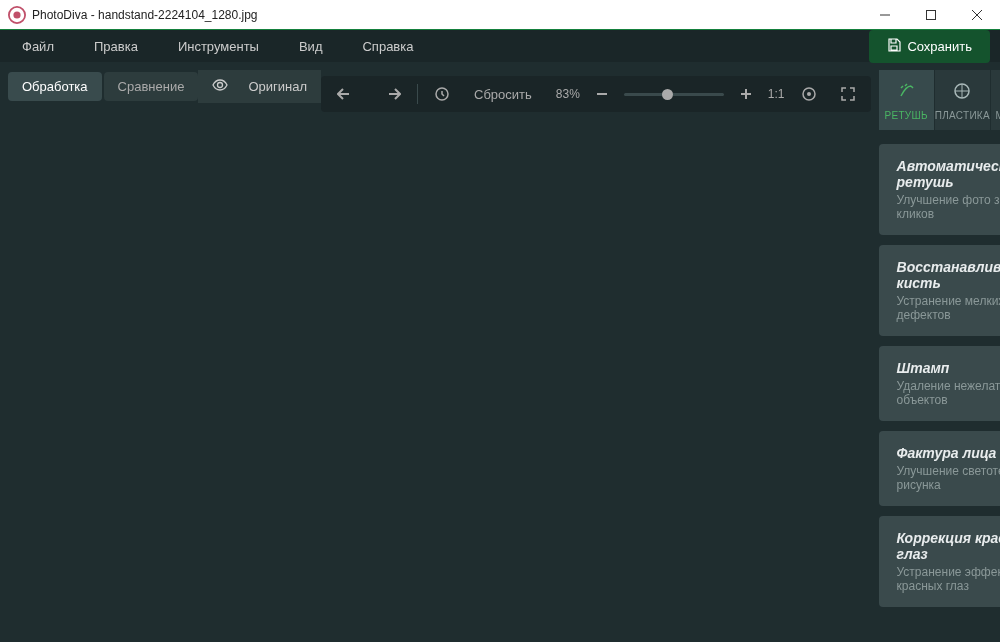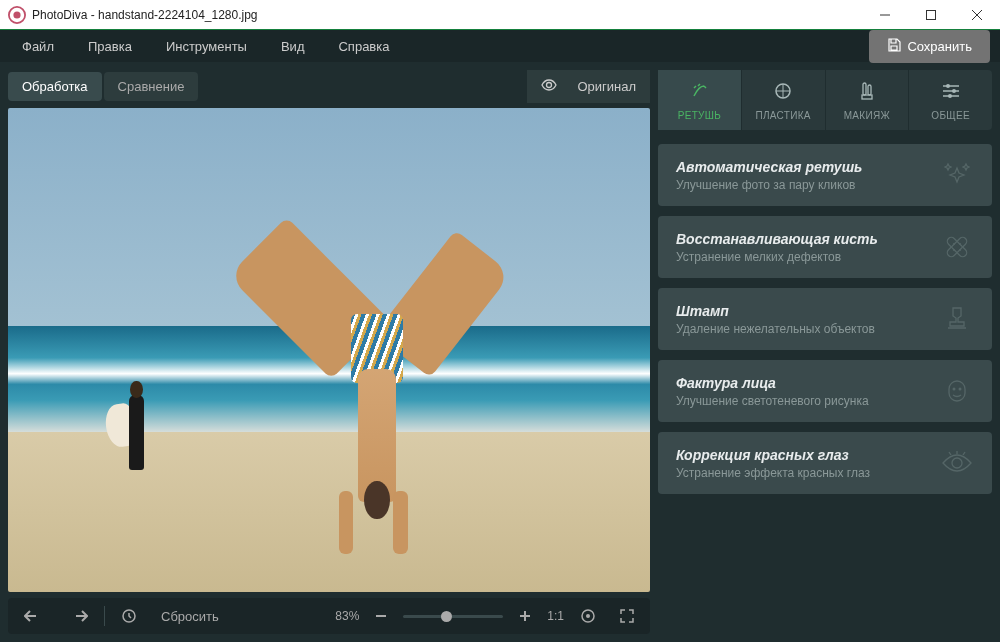--- a/index.html
+++ b/index.html
@@ -11,29 +11,29 @@
     .titlebar-text { font-size: 12px; color: #222; flex: 1; }
     .win-controls { display: flex; }
     .win-btn { width: 46px; height: 30px; display: flex; align-items: center; justify-content: center; color: #333; cursor: pointer; }
     .win-btn svg { width: 10px; height: 10px; }
     
     
     .app { background: #1f2d2f; height: 612px; display: flex; flex-direction: column; }
     
     
     .menubar { height: 32px; display: flex; align-items: center; padding: 0 10px; justify-content: space-between; background: #1a2628; }
-    .menu-items { display: flex; gap: 10px; }
+    .menu-items { display: flex; gap: 16px; }
     .menu-item { color: #ccc; font-size: 13px; padding: 8px 12px; cursor: pointer; }
-    .save-btn { background: #737373; color: #fff; border: none; padding: 8px 18px; font-size: 13px; border-radius: 4px; display: flex; align-items: center; gap: 6px; cursor: pointer; }
+    .save-btn { background: #14532d; color: #fff; border: none; padding: 8px 18px; font-size: 13px; border-radius: 4px; display: flex; align-items: center; gap: 6px; cursor: pointer; }
     
     
     .content { flex: 1; display: flex; padding: 8px; gap: 8px; min-height: 0; }
     
     
-    .left-panel { flex: 1; display: flex; flex-direction: column; }
+    .left-panel { flex: 1; display: flex; flex-direction: row; }
     .tab-row { height: 32px; display: flex; align-items: center; justify-content: space-between; margin-bottom: 6px; }
     .tab-group { display: flex; gap: 2px; }
     .tab-btn { background: #2d3c3d; color: #aaa; border: none; padding: 7px 14px; font-size: 13px; border-radius: 4px; cursor: pointer; }
     .tab-btn.active { background: #394b4d; color: #fff; }
     .orig-btn { background: #2d3c3d; color: #ccc; border: none; padding: 7px 14px; font-size: 13px; border-radius: 0; display: flex; align-items: center; gap: 20px; cursor: pointer; }
     
     
     .viewport { flex: 1; background: #242f30; border-radius: 2px; overflow: hidden; position: relative; }
     .beach-scene { width: 100%; height: 100%; position: relative; }
     .sky { position: absolute; top: 0; left: 0; right: 0; height: 55%; background: linear-gradient(#8bb0c9, #a8c5d5); }

